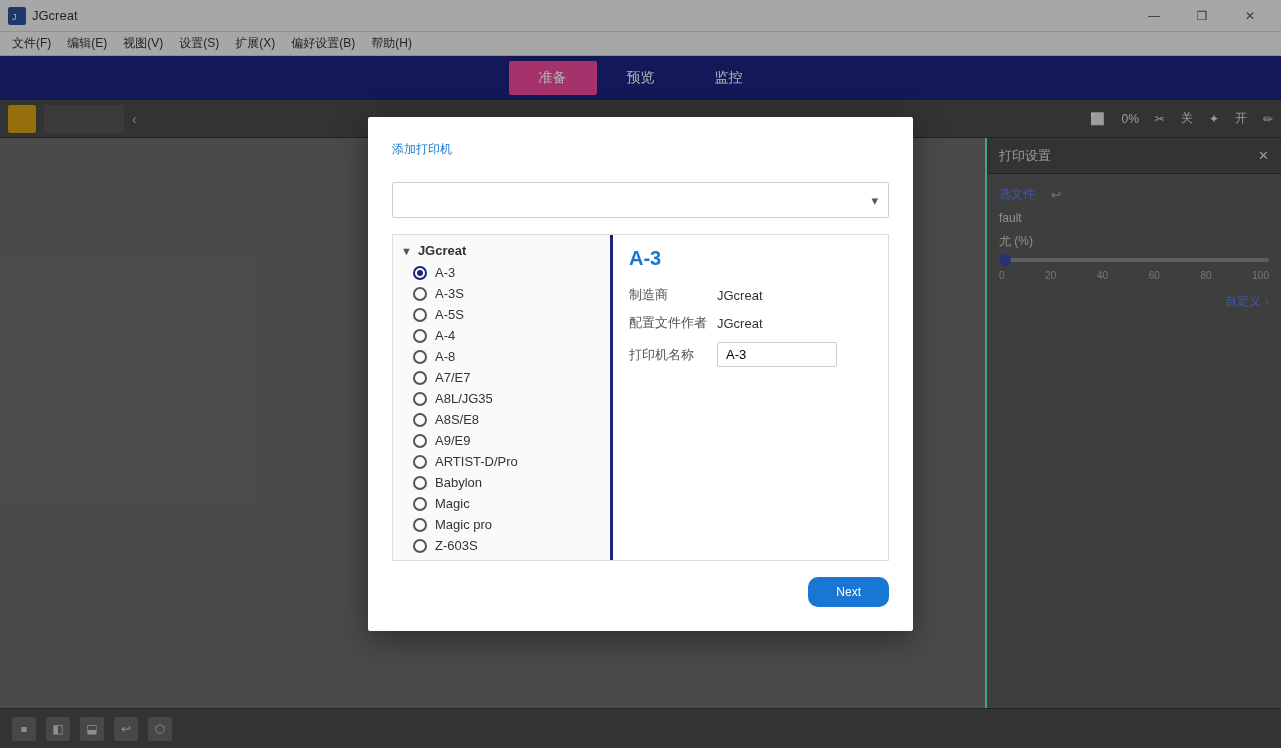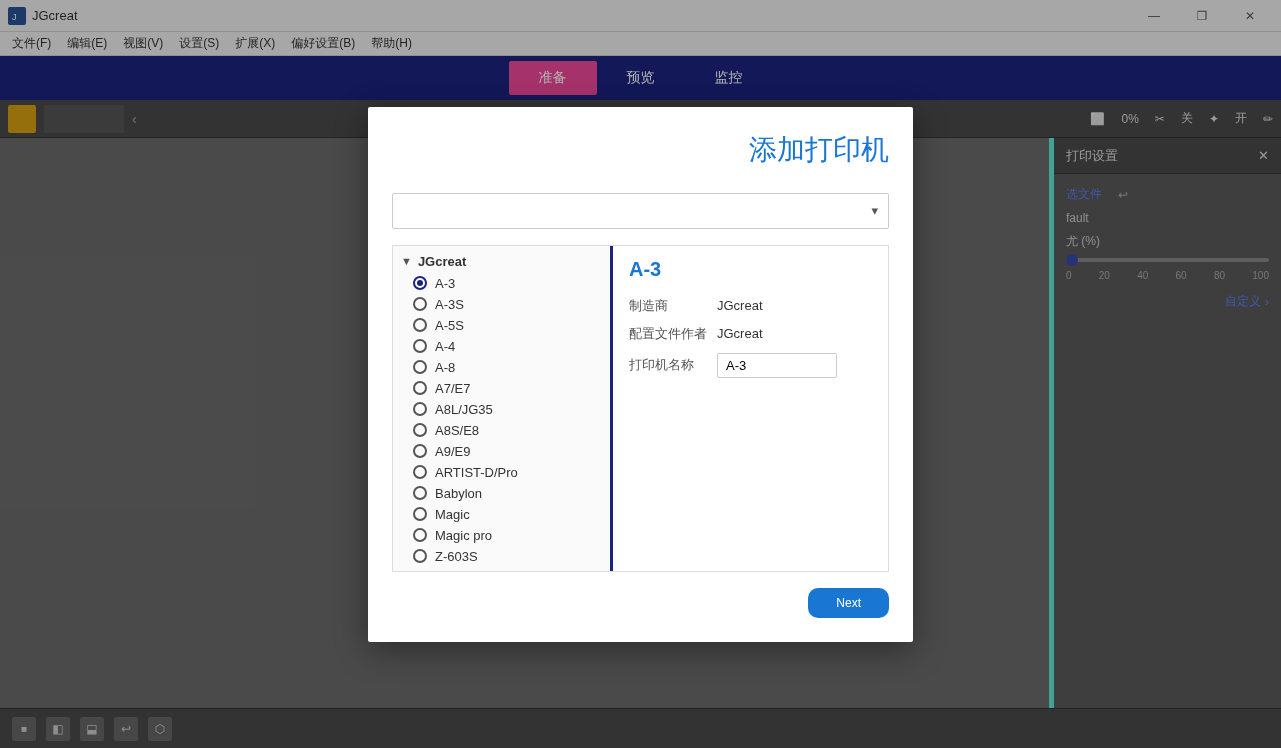--- a/index.html
+++ b/index.html
@@ -101,24 +101,24 @@
     .toolbar-right {
       display: flex; align-items: center; gap: 16px;
       color: #ddd; font-size: 12px;
     }
 
     
     .right-panel {
       position: absolute;
       top: 138px;
       right: 0;
-      width: 232px;
+      width: 296px;
       bottom: 0;
       background: #5a5a5a;
-      border-left: 5px solid #5eead4;
+      border-left: 2px solid #5eead4;
     }
     .right-panel-header {
       background: #4a4a4a;
       height: 36px;
       display: flex;
       align-items: center;
       padding: 0 12px;
       justify-content: space-between;
       font-size: 13px;
       color: #ddd;
@@ -208,22 +208,22 @@
       background: white;
       width: 545px;
       min-height: 450px;
       border-radius: 2px;
       box-shadow: 0 8px 32px rgba(0,0,0,0.4);
       display: flex;
       flex-direction: column;
       padding: 24px;
     }
     .dialog-title {
-      text-align: right;
-      font-size: 28px;
+      text-align: left;
+      font-size: 12px;
       color: #1976D2;
       margin-bottom: 24px;
       font-weight: normal;
     }
     .dialog-dropdown-row {
       margin-bottom: 16px;
     }
     .dialog-dropdown {
       width: 100%;
       height: 36px;

